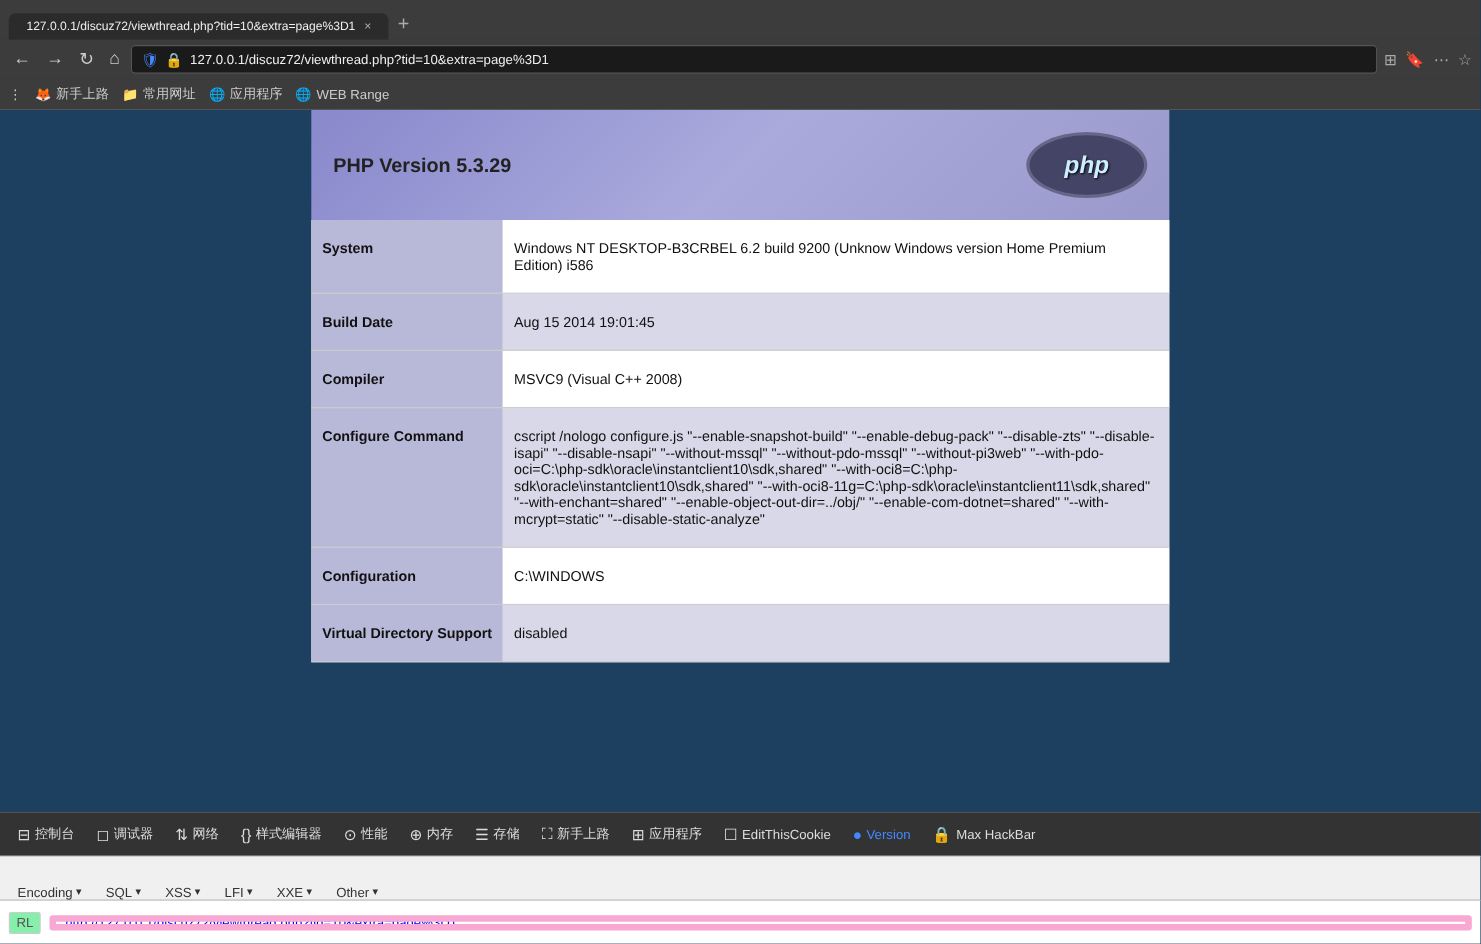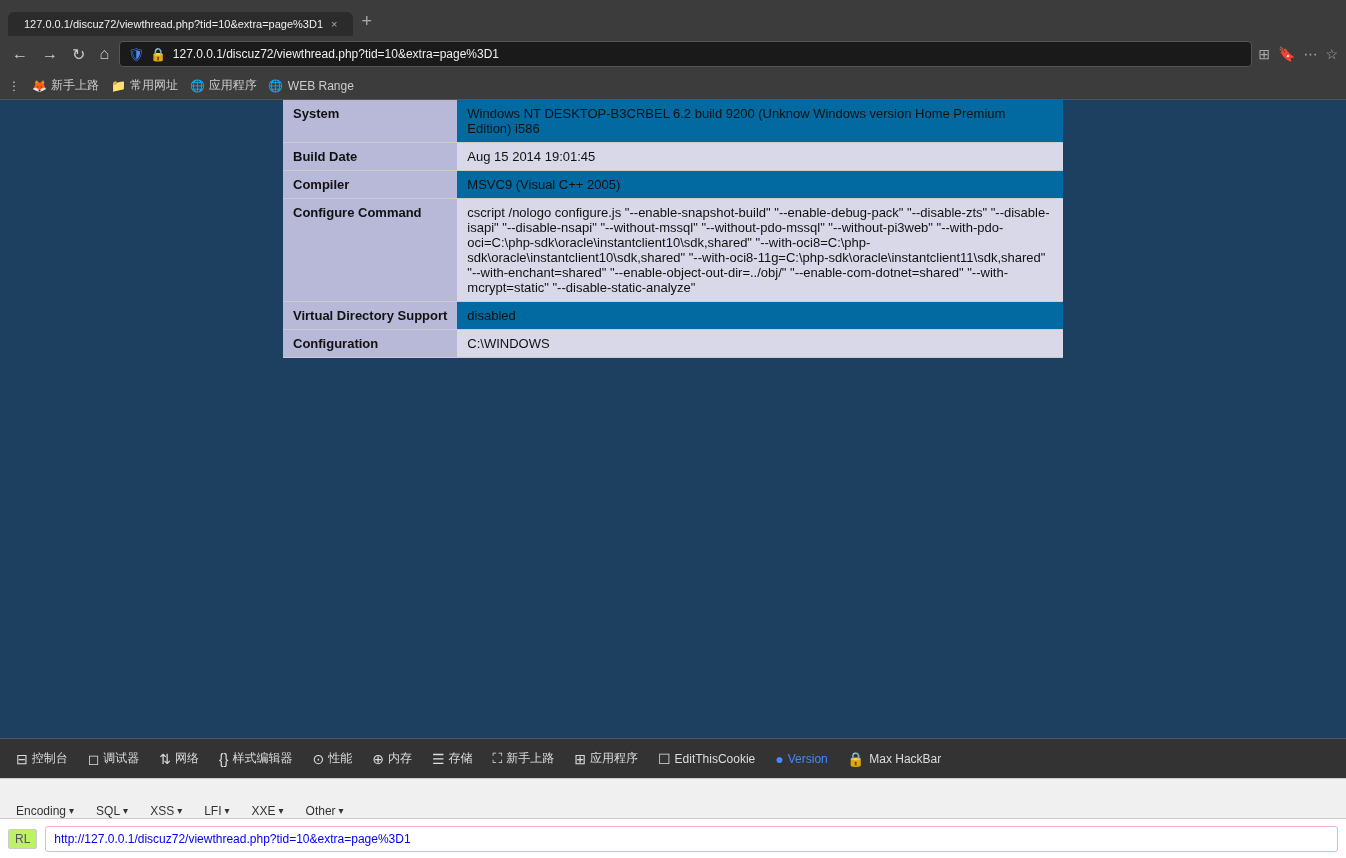--- a/index.html
+++ b/index.html
@@ -22,39 +22,39 @@
     .php-info-wrapper { width: 780px; margin: 0 auto; }
 
     
     .php-header { background: linear-gradient(135deg, #8888cc 0%, #aaaadd 50%, #9999cc 100%); padding: 20px; display: flex; align-items: center; justify-content: space-between; min-height: 80px; }
     .php-version { color: #222; font-size: 18px; font-weight: bold; }
     .php-logo { width: 110px; height: 60px; background: #444466; border-radius: 50%; display: flex; align-items: center; justify-content: center; font-size: 28px; font-weight: bold; color: #fff; font-style: italic; border: 3px solid #666688; }
 
     
     .php-table { width: 100%; border-collapse: collapse; background: #e8e8e8; }
     .php-table tr { border-bottom: 1px solid #ccc; }
-    .php-table td { padding: 6px 10px; vertical-align: top; font-size: 13px; margin-left: 20px; }
+    .php-table td { padding: 18px 10px; vertical-align: top; font-size: 13px; margin-left: 20px; }
     .php-table td:first-child { background: #b8b8d8; font-weight: bold; width: 160px; color: #111; white-space: nowrap; }
-    .php-table td:last-child { background: #0369a1; color: #111; }
+    .php-table td:last-child { background: #ffffff; color: #111; }
     .php-table tr:nth-child(even) td:last-child { background: #d8d8e8; }
 
     
     .dev-toolbar { background: #333; height: 40px; display: flex; align-items: center; padding: 0 8px; gap: 4px; border-top: 1px solid #555; overflow-x: auto; }
     .dev-tool-btn { background: none; border: none; color: #ddd; font-size: 12px; cursor: pointer; padding: 4px 8px; display: flex; align-items: center; gap: 4px; white-space: nowrap; }
     .dev-tool-icon { font-size: 14px; }
 
     
     .hackbar { background: #f0f0f0; height: 40px; display: flex; align-items: center; padding: 0 8px; gap: 6px; border-top: 1px solid #ccc; }
     .hackbar-dropdown { background: none; border: none; font-size: 12px; cursor: pointer; padding: 4px 8px; display: flex; align-items: center; gap: 3px; color: #333; margin-top: 24px; }
     .hackbar-arrow { font-size: 10px; }
 
     
     .url-bar { background: #fff; height: 40px; display: flex; align-items: center; padding: 0 8px; gap: 8px; border-top: 1px solid #ccc; }
-    .url-label { font-size: 12px; color: #555; background: #bef264; padding: 2px 6px; border: 1px solid #ccc; border-radius: 2px; }
-    .url-input { flex: 1; border: 1px solid #f9a8d4; border-radius: 3px; height: 26px; padding: 0 8px; font-size: 12px; color: #0000ee; }
+    .url-label { font-size: 12px; color: #555; background: #86efac; padding: 2px 6px; border: 1px solid #ccc; border-radius: 2px; }
+    .url-input { flex: 1; border: 6px solid #f9a8d4; border-radius: 3px; height: 14px; padding: 0 8px; font-size: 12px; color: #0000ee; }
 
     .shield-icon { color: #4488ff; }
     .lock-icon { color: #88aa88; }
   </style>
 </head>
 <body>
 
 <div class="tab-bar">
   <div class="tab">
     <span style="font-size:11px;color:#eee;max-width:300px;overflow:hidden;text-overflow:ellipsis;white-space:nowrap;">127.0.0.1/discuz72/viewthread.php?tid=10&amp;extra=page%3D1</span>
@@ -97,46 +97,52 @@
   </div>
   <div class="bookmark-item">
     <span>🌐</span>
     <span>WEB Range</span>
   </div>
 </div>
 
 <div class="main-content">
   <div class="php-info-wrapper">
 
+    <div class="php-header">
+      <span class="php-version">PHP Version 5.3.29</span>
+      <div class="php-logo">
+        <span style="font-size:22px;font-style:italic;font-weight:bold;color:#cceeff;text-shadow:1px 1px 2px #000;">php</span>
+      </div>
+    </div>
 
     <table class="php-table">
       <tbody id="php-table-body">
       <tr>
             <td>System</td>
             <td>Windows NT DESKTOP-B3CRBEL 6.2 build 9200 (Unknow Windows version Home Premium Edition) i586</td>
           </tr>
           <tr>
             <td>Build Date</td>
             <td>Aug 15 2014 19:01:45</td>
           </tr>
           <tr>
             <td>Compiler</td>
-            <td>MSVC9 (Visual C++ 2005)</td>
+            <td>MSVC9 (Visual C++ 2008)</td>
           </tr>
           <tr>
             <td>Configure Command</td>
             <td>cscript /nologo configure.js "--enable-snapshot-build" "--enable-debug-pack" "--disable-zts" "--disable-isapi" "--disable-nsapi" "--without-mssql" "--without-pdo-mssql" "--without-pi3web" "--with-pdo-oci=C:\php-sdk\oracle\instantclient10\sdk,shared" "--with-oci8=C:\php-sdk\oracle\instantclient10\sdk,shared" "--with-oci8-11g=C:\php-sdk\oracle\instantclient11\sdk,shared" "--with-enchant=shared" "--enable-object-out-dir=../obj/" "--enable-com-dotnet=shared" "--with-mcrypt=static" "--disable-static-analyze"</td>
           </tr>
           <tr>
+            <td>Configuration</td>
+            <td>C:\WINDOWS</td>
+          </tr>
+          <tr>
             <td>Virtual Directory Support</td>
             <td>disabled</td>
-          </tr>
-          <tr>
-            <td>Configuration</td>
-            <td>C:\WINDOWS</td>
           </tr>
         </tbody>
     </table>
   </div>
 </div>
 
 <div class="dev-toolbar">
   <button class="dev-tool-btn">
     <span class="dev-tool-icon">⊟</span>
     <span>控制台</span>

